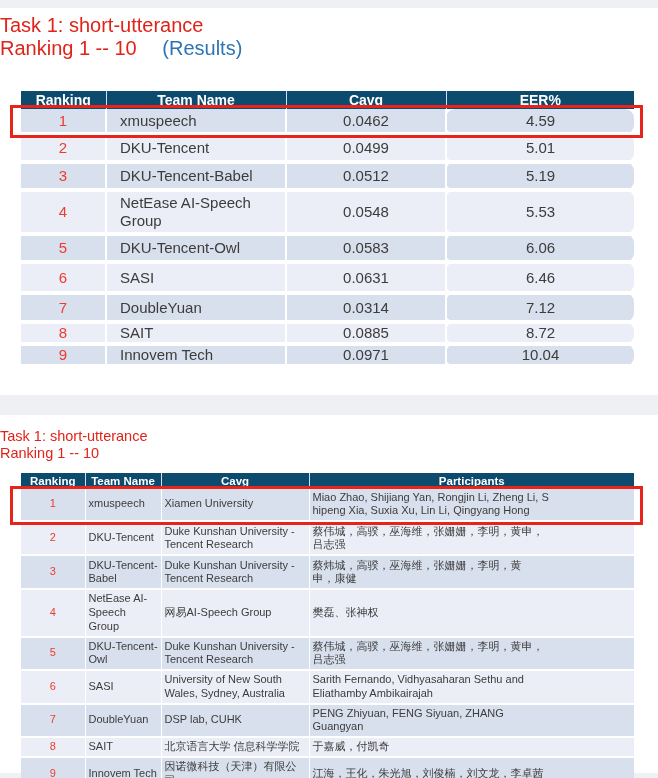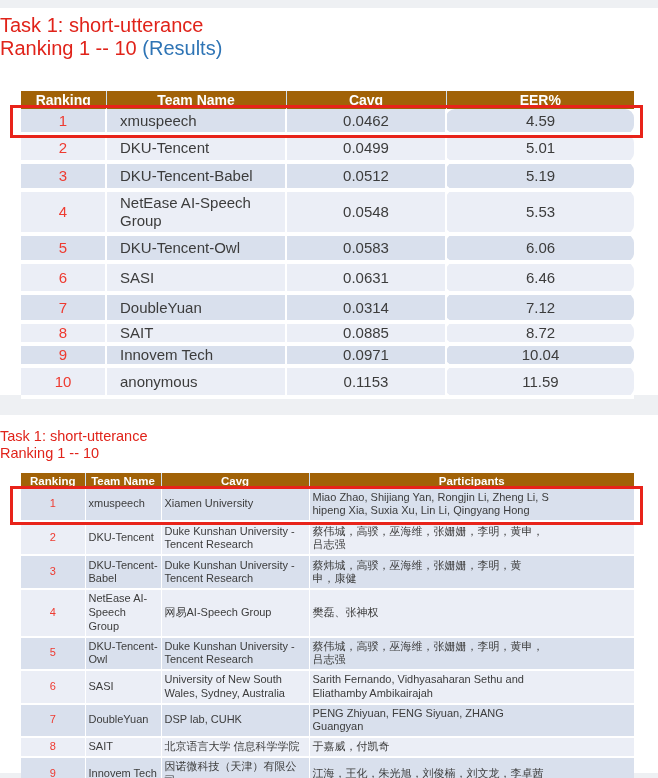--- a/index.html
+++ b/index.html
@@ -11,29 +11,29 @@
     overflow:hidden;
   }
   .slide{background:#ffffff;width:658px;position:relative;box-sizing:border-box;}
   #slide1{height:387px;margin-top:8px;}
   #slide2{height:358px;margin-top:20px;}
 
   .title{ text-align:left; line-height:1.15; }
   #slide1 .title{ padding-top:6px; font-size:20px; }
   #slide2 .title{ padding-top:13px; font-size:14.5px; }
   .title .red{ color:#e0231a; }
-  .title .blue{ color:#2e74b5; }
+  .title .blue{ color:#2e74b5;margin-left:20px; }
 
   .tablewrap{ position:relative; margin-left:21px; width:613px; }
   #slide1 .tablewrap{ margin-top:31px; }
   #slide2 .tablewrap{ margin-top:12px; }
 
   table{ border-collapse:collapse; table-layout:fixed; width:613px; }
   th{
-    background:#a16207; color:#ffffff; font-weight:bold;
+    background:#0c4a6e; color:#ffffff; font-weight:bold;
     border-right:1px solid #cfe0f0; text-align:center;
     overflow:hidden;
   }
   th:last-child{ border-right:none; }
   td{
     vertical-align:middle; overflow:hidden;
     white-space:pre-line;
   }
   tbody tr:nth-child(odd) td{ background:#d9e0ed; }
   tbody tr:nth-child(even) td{ background:#ebeef6; }
@@ -162,26 +162,20 @@
             <td class="team">SAIT</td>
             <td class="cavg">0.0885</td>
             <td class="eer">8.72</td>
           </tr>
           <tr>
             <td class="rank">9</td>
             <td class="team">Innovem Tech</td>
             <td class="cavg">0.0971</td>
             <td class="eer">10.04</td>
           </tr>
-          <tr>
-            <td class="rank">10</td>
-            <td class="team">anonymous</td>
-            <td class="cavg">0.1153</td>
-            <td class="eer">11.59</td>
-          </tr>
         </tbody>
     </table>
     <div class="hlbox"></div>
   </div>
 </div>
 
 <div class="slide" id="slide2">
   <div class="title">
     <div class="red">Task 1: short-utterance</div>
     <div class="red">Ranking 1 -- 10</div>

